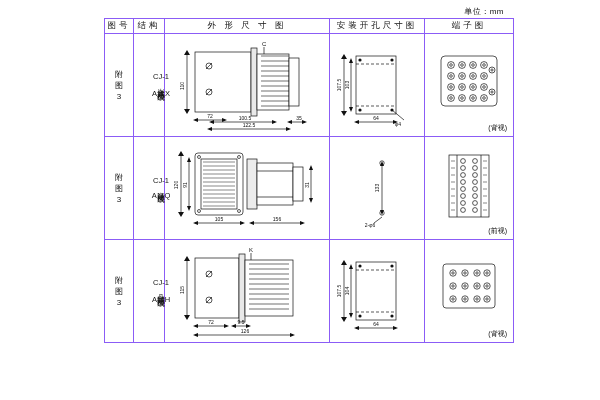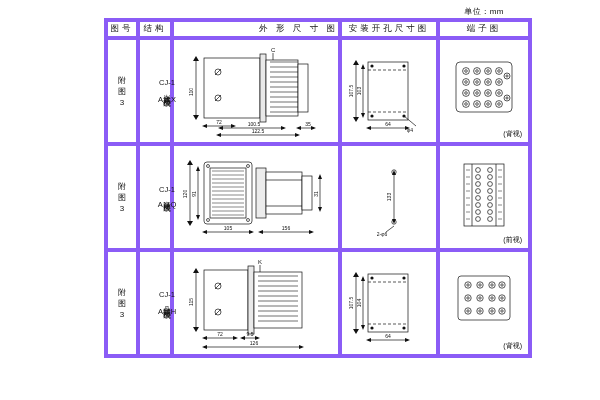--- a/index.html
+++ b/index.html
@@ -2,25 +2,25 @@
 <html><head>
 <meta charset="utf-8">
 <style>
   html,body{margin:0;padding:0;background:#fff;}
   body{width:600px;height:400px;font-family:"Liberation Sans","DejaVu Sans",sans-serif;color:#111;}
   .page{position:relative;width:600px;height:400px;overflow:hidden;background:#fff;}
 
   .unit{position:absolute;right:96px;top:6px;font-size:8px;letter-spacing:.5px;}
 
   table.main{position:absolute;left:104px;top:18px;border-collapse:collapse;width:404px;table-layout:fixed;}
-  table.main th,table.main td{border:4px solid #8b5cf6;padding:0;}
+  table.main th,table.main td{border:1px solid #8b5cf6;padding:0;}
   table.main th{font-weight:normal;font-size:8.5px;height:14px;letter-spacing:3px;}
   th.c0{width:28px;letter-spacing:2px;}
   th.c1{width:30px;letter-spacing:2px;text-align:center;}
-  th.c2{width:164px;text-align:right;}
+  th.c2{width:164px;}
   th.c3{width:94px;letter-spacing:1px;}
   th.c4{width:88px;letter-spacing:2px;}
 
   td.rowcell{height:102px;vertical-align:top;position:relative;}
 
   .imgno{font-size:8px;line-height:11px;text-align:center;width:100%;position:absolute;top:50%;transform:translateY(-50%);letter-spacing:0;}
   .imgno span{display:block;}
 
   .struct{position:absolute;top:50%;transform:translateY(-50%);left:0;width:100%;text-align:center;font-size:7.5px;line-height:9px;margin-left:12px;}
   .struct .t{display:block;}

